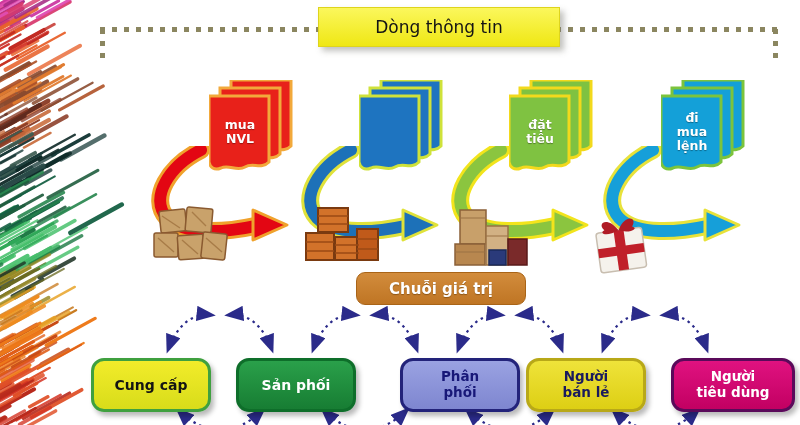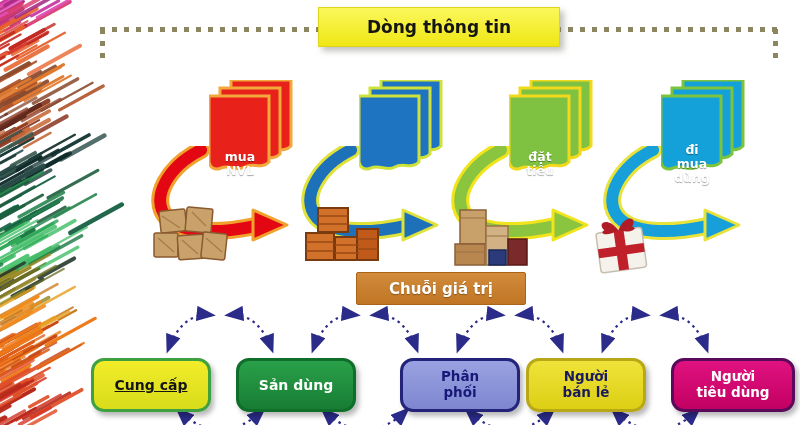--- a/index.html
+++ b/index.html
@@ -13,59 +13,59 @@
   .dot-h{position:absolute;left:100px;top:27px;width:678px;height:5px;z-index:1;
     background:repeating-linear-gradient(90deg,#8b8660 0 5px,transparent 5px 12px);}
   .dot-v{position:absolute;width:5px;height:34px;top:29px;z-index:1;
     background:repeating-linear-gradient(180deg,#8b8660 0 5px,transparent 5px 12px);}
   .dot-v.l{left:100px;} .dot-v.r{left:773px;}
 
   .title-box{position:absolute;left:318px;top:7px;width:240px;height:38px;z-index:2;
     background:linear-gradient(#fbf75c,#efe714);border:1px solid #ded41c;
     box-shadow:4px 4px 6px rgba(120,120,110,.45);
     display:flex;align-items:center;justify-content:center;
-    font-size:17px;font-weight:bold;color:#141414;}
+    font-size:17px;font-weight:normal;color:#141414;}
 
   .unit{position:absolute;top:80px;width:240px;height:215px;z-index:2;}
   .u1{left:130px;} .u2{left:280px;} .u3{left:430px;} .u4{left:582px;}
 
   .docs{position:absolute;left:79px;top:0;width:86px;height:102px;}
   .doc-label{position:absolute;left:79px;top:16px;width:62px;height:72px;
     display:flex;align-items:center;justify-content:center;text-align:center;
     font-size:12.5px;font-weight:bold;color:#fff;line-height:1.12;white-space:pre-line;
-    text-shadow:0 1px 1px rgba(0,0,0,.35);margin-top:32px;}
+    text-shadow:0 1px 1px rgba(0,0,0,.35);}
   .u1 .page{fill:#e8211a;stroke:#f2a93b;}
   .u2 .page{fill:#1e74c0;stroke:#cfe23a;}
   .u3 .page{fill:#7fc241;stroke:#f2d91c;}
   .u4 .page{fill:#14a0d8;stroke:#7cc43c;}
 
   .arrow{position:absolute;left:5px;top:66px;width:160px;height:102px;}
   .a-out{fill:none;stroke-linecap:round;stroke-width:18px;}
   .a-main{fill:none;stroke-linecap:round;stroke-width:12px;}
   .u1 .a-out{stroke:#f0a22c;} .u1 .a-main{stroke:#e30613;} .u1 .a-head{fill:#e30613;stroke:#f0a22c;}
   .u2 .a-out{stroke:#e0e23a;} .u2 .a-main{stroke:#1d71b8;} .u2 .a-head{fill:#1d71b8;stroke:#e0e23a;}
   .u3 .a-out{stroke:#f2e41c;} .u3 .a-main{stroke:#8bc53f;} .u3 .a-head{fill:#8bc53f;stroke:#f2e41c;}
   .u4 .a-out{stroke:#e8e23a;} .u4 .a-main{stroke:#169fd9;} .u4 .a-head{fill:#169fd9;stroke:#e8e23a;}
   .a-head{stroke-width:3px;stroke-linejoin:round;}
 
   .product{position:absolute;left:22px;top:126px;}
   .u4 .product{left:8px;}
 
   .vc-box{position:absolute;left:356px;top:272px;width:168px;height:31px;z-index:2;
-    background:linear-gradient(#d28c3c,#bf7524);border:1px solid #a96417;border-radius:2px;
+    background:linear-gradient(#d28c3c,#bf7524);border:1px solid #a96417;border-radius:9px;
     display:flex;align-items:center;justify-content:center;
     font-size:15px;font-weight:bold;color:#ffffff;text-shadow:0 1px 1px rgba(90,50,0,.5);}
 
   .arcs{position:absolute;left:78px;top:296px;width:716px;height:129px;z-index:2;}
 
   .node{position:absolute;top:358px;width:114px;height:48px;z-index:3;border-radius:13px;
     display:flex;align-items:center;justify-content:center;text-align:center;
     font-size:14px;font-weight:bold;line-height:1.15;white-space:pre-line;
     box-shadow:3px 4px 5px rgba(0,0,0,.28);}
-  .n1{left:91px;background:linear-gradient(#f2ec2a,#d8dc1a);border:3px solid #3fa03f;color:#141414;text-decoration:underline;}
+  .n1{left:91px;background:linear-gradient(#f2ec2a,#d8dc1a);border:3px solid #3fa03f;color:#141414;}
   .n2{left:236px;background:linear-gradient(#2aa04a,#177d33);border:3px solid #0e6e2a;color:#ffffff;}
   .n3{left:380px;background:linear-gradient(#9aa2e2,#7e86d0);border:3px solid #23237a;color:#181878;font-size:13.5px;margin-left:20px;}
   .n4{left:526px;background:linear-gradient(#efe33a,#ddcf14);border:3px solid #b8a818;color:#1a1a5e;font-size:13.5px;}
   .n5{left:671px;width:118px;background:linear-gradient(#e01280,#c20062);border:3px solid #5a0a5a;color:#ffffff;font-size:13.5px;}
 </style>
 </head>
 <body>
 
 <div class="stage">
 
@@ -462,21 +462,21 @@
     </svg>
     <svg class="docs" viewBox="0 0 86 102">
       <g stroke-width="3">
         <path class="page" transform="translate(22,0)" d="M0,0 H60 V66 C52,74 44,66 36,71 C28,76 20,68 12,72 C5,75 1,71 0,66 Z"></path>
         <path class="page" transform="translate(11,8)" d="M0,0 H60 V66 C52,74 44,66 36,71 C28,76 20,68 12,72 C5,75 1,71 0,66 Z"></path>
         <path class="page" transform="translate(0,16)" d="M0,0 H60 V66 C52,74 44,66 36,71 C28,76 20,68 12,72 C5,75 1,71 0,66 Z"></path>
       </g>
     </svg>
     <div class="doc-label">đi
 mua
-dùng</div>
+lệnh</div>
     <svg class="product" width="70" height="70" viewBox="0 0 70 70">
       <g transform="rotate(-8 32 42)">
         <rect x="8" y="24" width="46" height="40" rx="3" fill="#f5f2ec" stroke="#c8beb0" stroke-width="1.5"></rect>
         <rect x="26" y="24" width="10" height="40" fill="#c0202a"></rect>
         <rect x="8" y="40" width="46" height="9" fill="#c0202a"></rect>
         <path d="M31,24 C22,8 10,14 17,22 C10,25 20,29 31,24 Z" fill="#b01c26"></path>
         <path d="M31,24 C40,8 52,14 45,22 C52,25 42,29 31,24 Z" fill="#b01c26"></path>
       </g>
     </svg>
   </div>
@@ -502,21 +502,21 @@
       <path d="M569,19 Q539,16 525,54" marker-start="url(#ahr)" marker-end="url(#ah)"></path>
       <path d="M585,19 Q615,16 629,54" marker-start="url(#ahr)" marker-end="url(#ah)"></path>
       <path d="M100,114 Q142,154 185,114" marker-start="url(#ahr)" marker-end="url(#ah)"></path>
       <path d="M245,114 Q287,154 329,114" marker-start="url(#ahr)" marker-end="url(#ah)"></path>
       <path d="M389,114 Q432,154 475,114" marker-start="url(#ahr)" marker-end="url(#ah)"></path>
       <path d="M535,114 Q577,154 620,114" marker-start="url(#ahr)" marker-end="url(#ah)"></path>
     </g>
   </svg>
 
   <div class="node n1">Cung cấp</div>
-  <div class="node n2">Sản dùng</div>
+  <div class="node n2">Sản phối</div>
   <div class="node n3">Phân
 phối</div>
   <div class="node n4">Người
 bán lẻ</div>
   <div class="node n5">Người
 tiêu dùng</div>
 
 </div>
 
 </body></html>

